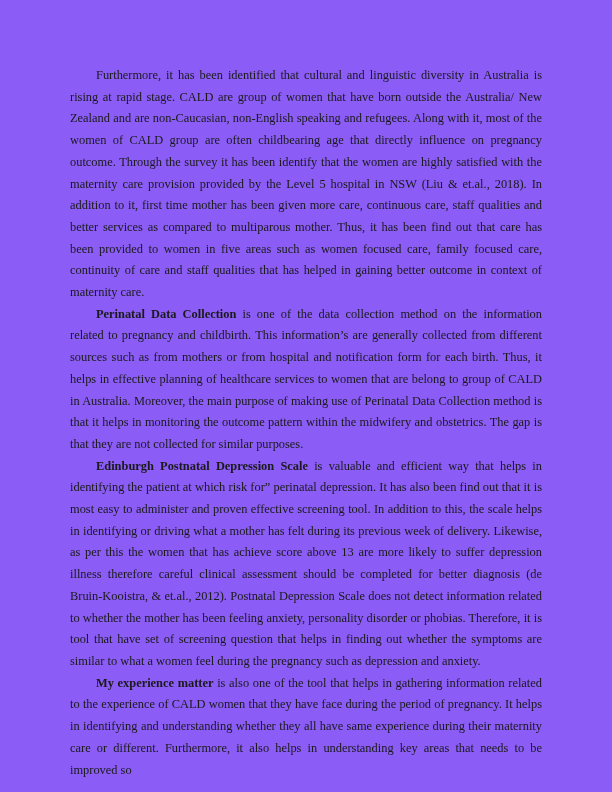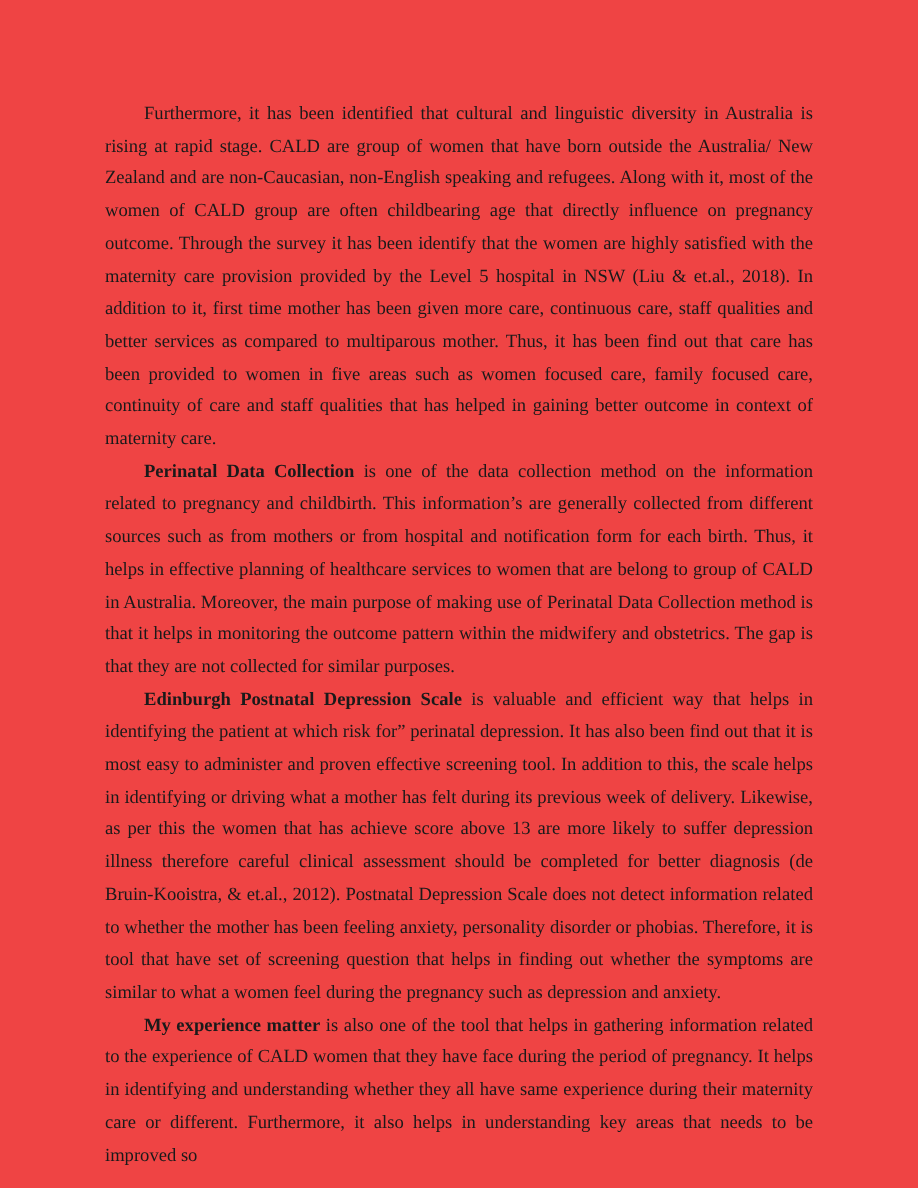--- a/index.html
+++ b/index.html
@@ -4,21 +4,21 @@
 <style>
   html, body {
     margin: 0;
     padding: 0;
     background: #ffffff;
   }
   .page {
     position: relative;
     width: 612px;
     height: 792px;
-    background: #ef4444;
+    background: #8b5cf6;
     overflow: hidden;
     box-sizing: border-box;
     padding: 65px 70px 0 70px;
   }
   .doc-body {
     width: 472px;
     font-family: "Liberation Serif", "DejaVu Serif", serif;
     font-size: 12.4px;
     line-height: 21.7px;
     color: #1a1a1a;

